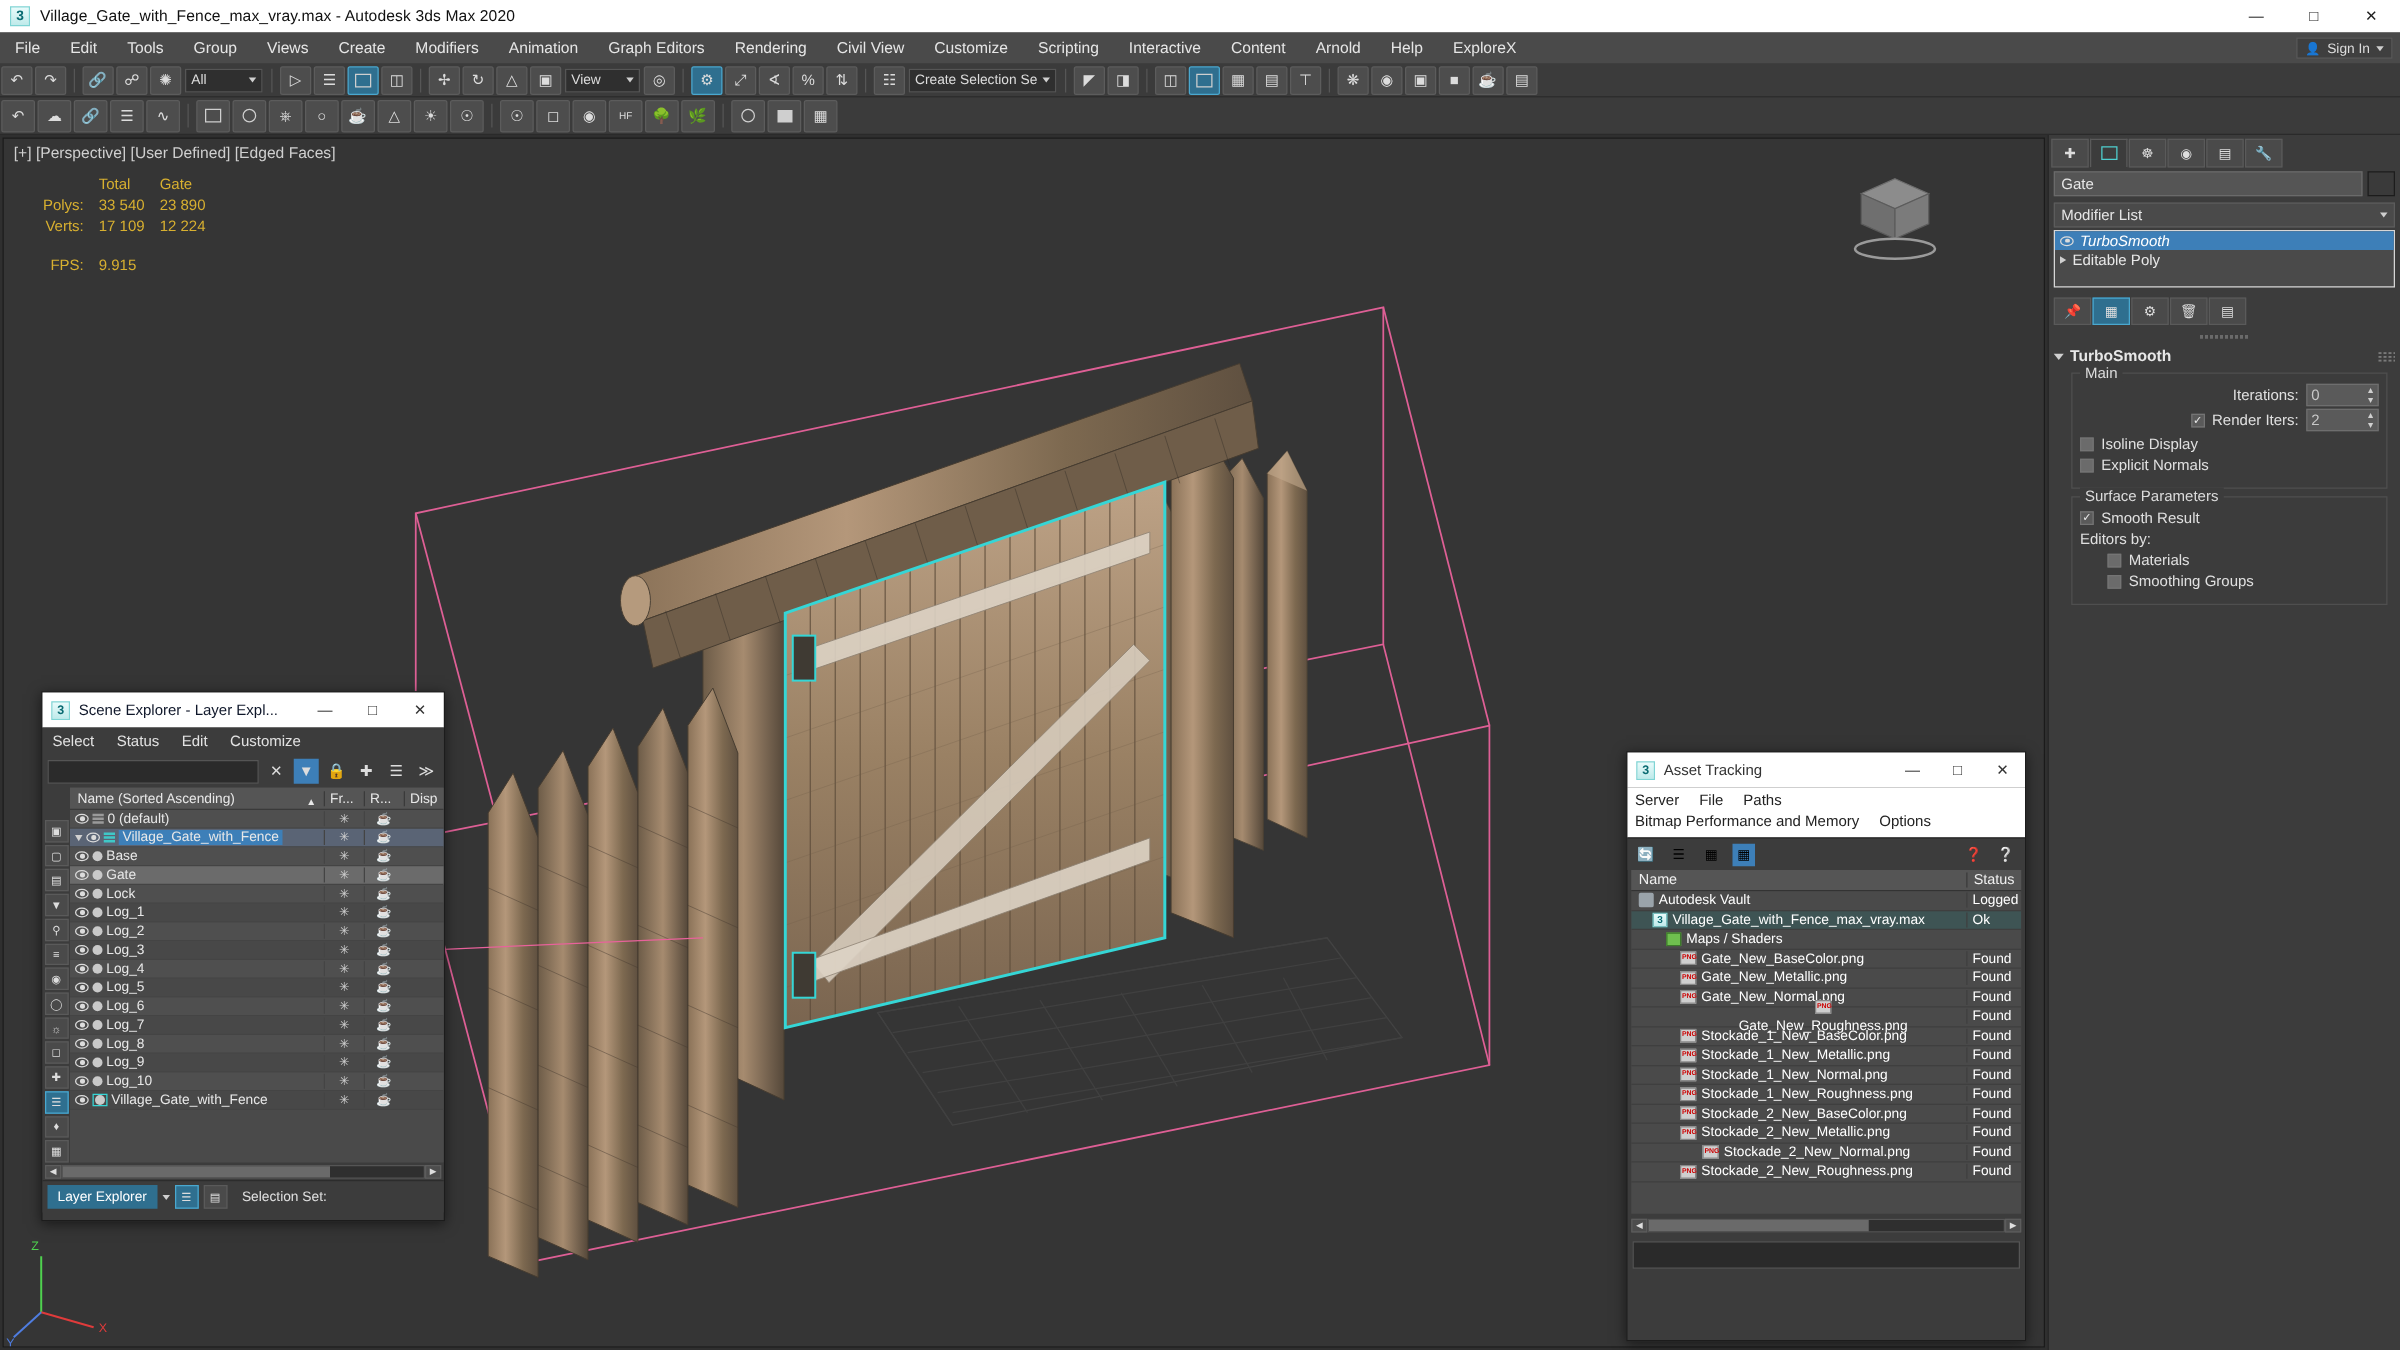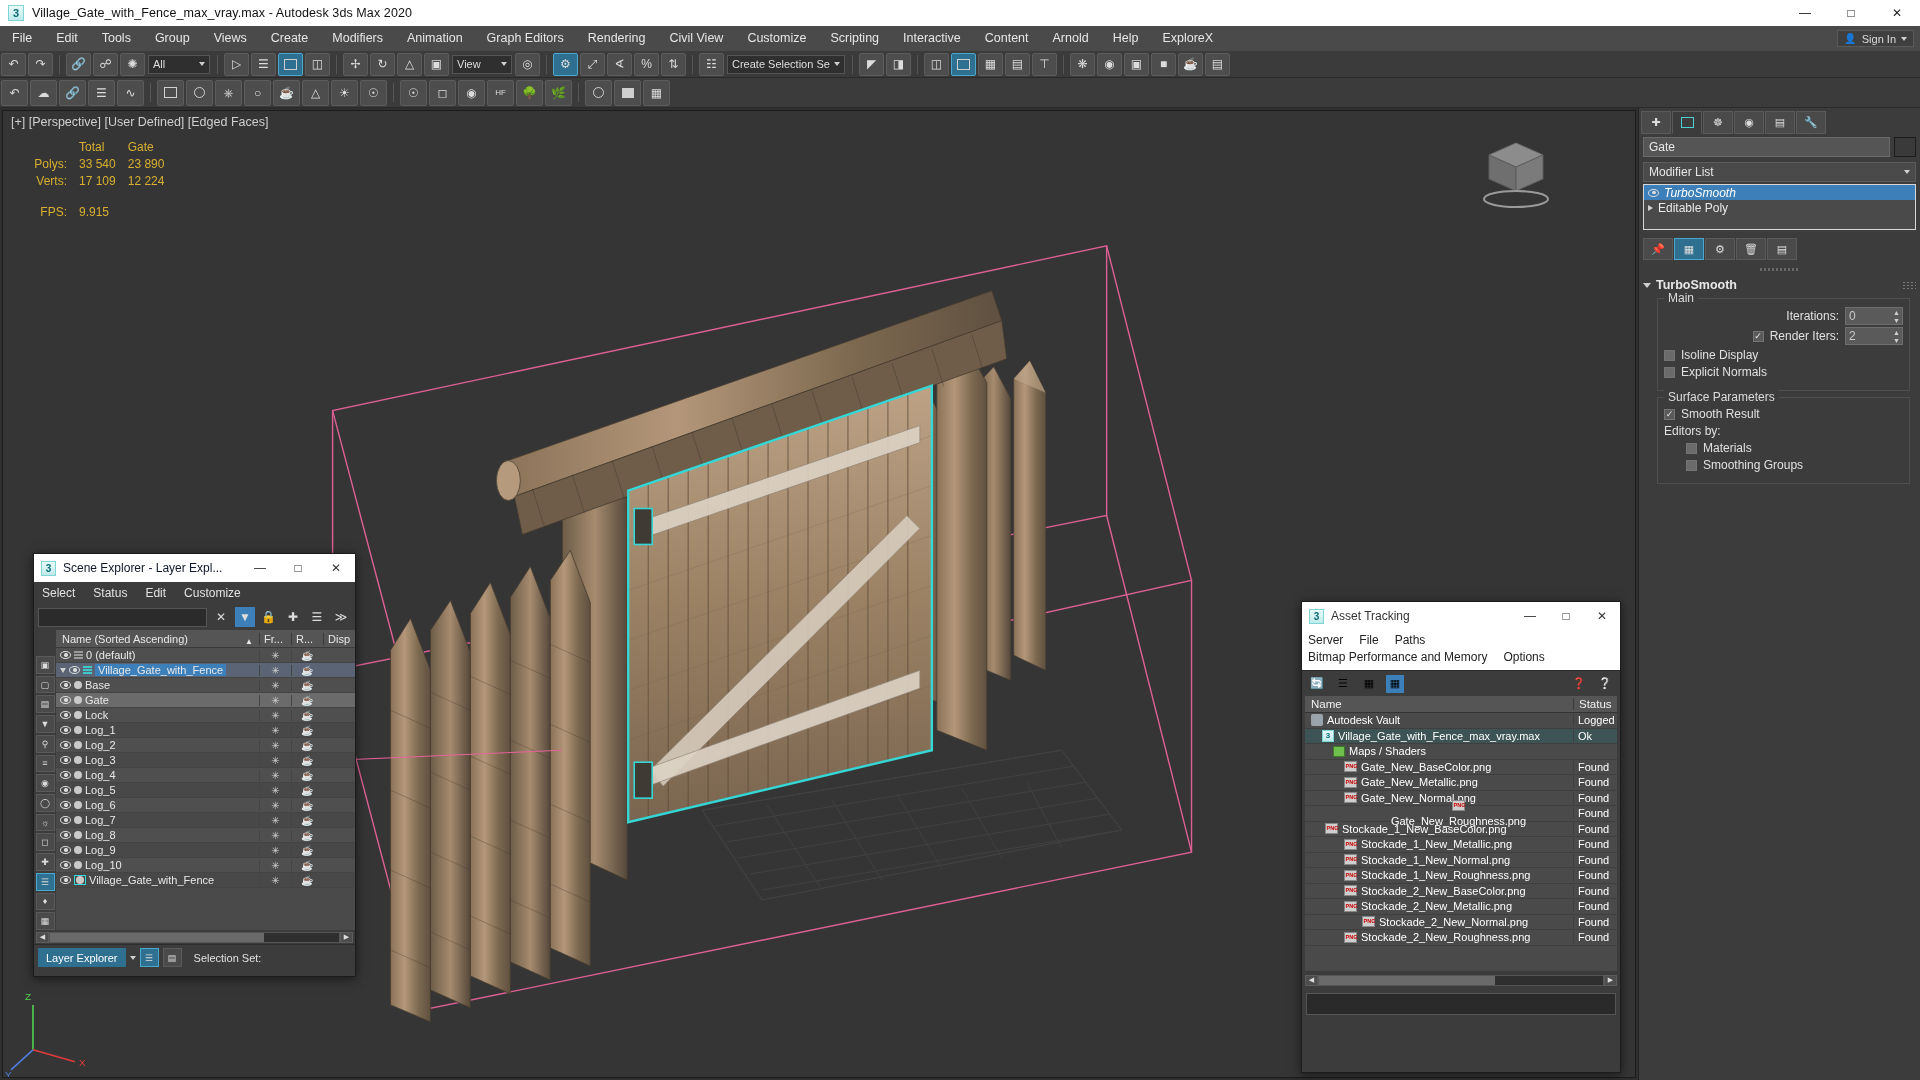--- a/index.html
+++ b/index.html
@@ -1048,21 +1048,21 @@
           <div class="s">Found</div>
         </div>
         <div class="arow">
           <div class="n" style="padding-left: 39px; flex-direction: column;">
             <span class="png-ico"></span>
             <span>Gate_New_Roughness.png</span>
           </div>
           <div class="s">Found</div>
         </div>
         <div class="arow">
-          <div class="n" style="padding-left: 20px;">
+          <div class="n" style="padding-left: 39px;">
             <span class="png-ico"></span>
             <span>Stockade_1_New_BaseColor.png</span>
           </div>
           <div class="s">Found</div>
         </div>
         <div class="arow">
           <div class="n" style="padding-left: 39px;">
             <span class="png-ico"></span>
             <span>Stockade_1_New_Metallic.png</span>
           </div>

